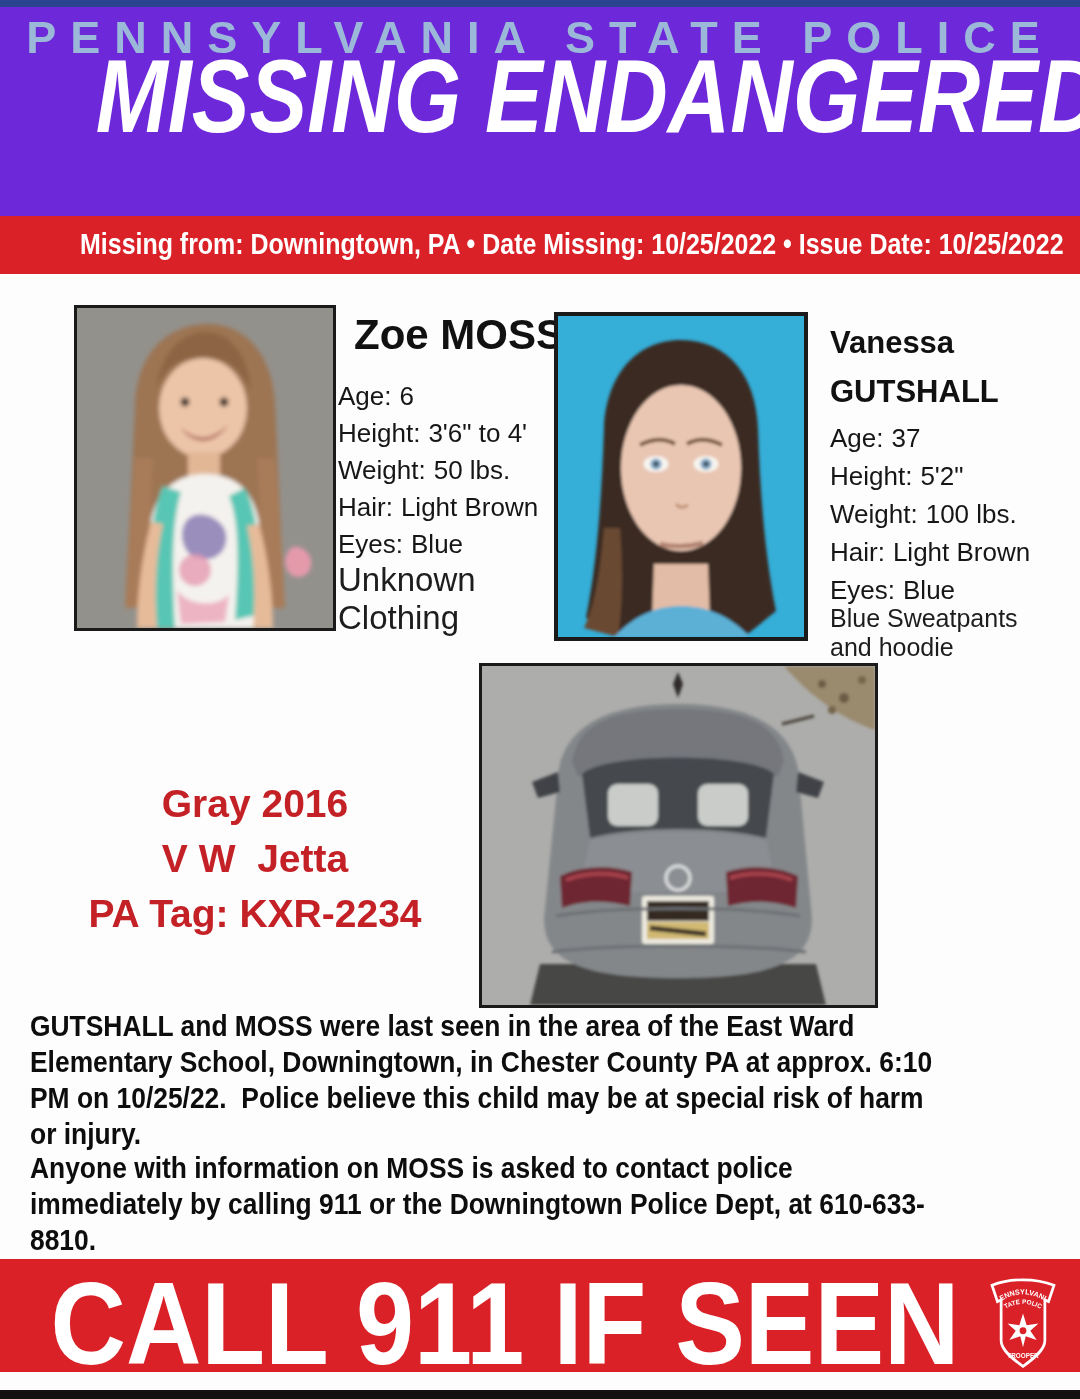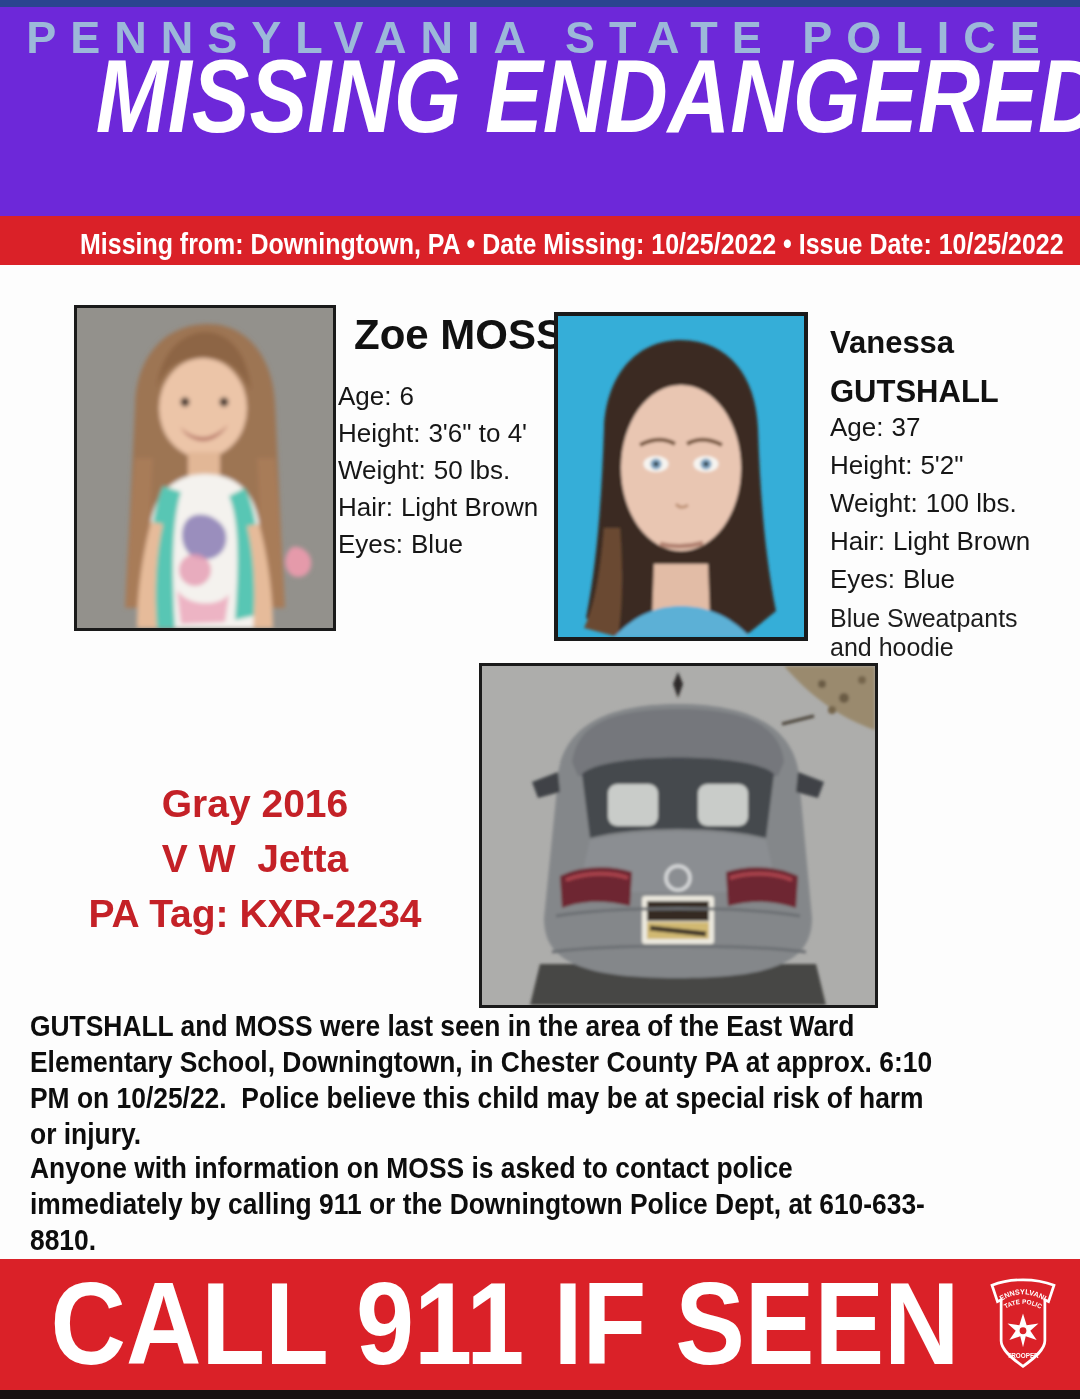--- a/index.html
+++ b/index.html
@@ -18,38 +18,38 @@
     color:#9cb8d9; white-space:nowrap;
   }
   .title-line { position:absolute; left:0; width:100%; text-align:center; }
   .title-line span {
     display:inline-block; transform:scaleX(0.84); transform-origin:center top;
     font-size:103px; line-height:79px; font-weight:bold; color:#ffffff; white-space:nowrap;
   }
   .title-1 { top:57px;font-style:italic; }
   .title-2 { top:134px; }
   
-  .info-bar { position:absolute; top:216px; left:0; width:1080px; height:49px; background:#da2128; text-align:center; }
+  .info-bar { position:absolute; top:216px; left:0; width:1080px; height:58px; background:#da2128; text-align:center; }
   .info-bar span {
     display:inline-block; transform:scaleX(0.86); transform-origin:center center;
     color:#fff; font-weight:bold; font-size:29px; line-height:57px; white-space:nowrap;
   }
   
   .photo { position:absolute; background:#888; }
   .photo svg { display:block; width:100%; height:100%; }
   .photo-zoe { left:74px; top:305px; width:256px; height:320px; border:3px solid #1a1a1a; }
   .photo-vanessa { left:554px; top:312px; width:246px; height:321px; border:4px solid #1a1a1a; }
   .photo-car { left:479px; top:663px; width:393px; height:339px; border:3px solid #1a1a1a; }
   
   .person-name { position:absolute; font-weight:bold; color:#111; }
   .zoe-name { left:354px; top:312px; font-size:42px; line-height:46px; }
   .vanessa-name { left:830px; top:318px; font-size:31px; line-height:49px; white-space:pre-line; }
   .details { position:absolute; color:#161616; font-size:26px; }
   .zoe-details { left:338px; top:378px; line-height:37px; }
-  .vanessa-details { left:830px; top:408px; line-height:38px; }
+  .vanessa-details { left:830px; top:419px; line-height:38px; }
   .drow { white-space:nowrap; }
   .dlabel { font-weight:normal; margin-right:8px; }
   .clothing { position:absolute; color:#1d1d1d; white-space:pre-line; }
   .zoe-clothing { left:338px; top:561px; font-size:33px; line-height:38px; }
   .vanessa-clothing { left:830px; top:604px; font-size:25px; line-height:29px; }
   
   .vehicle-text {
     position:absolute; left:60px; top:776px; width:390px; text-align:center;
     color:#c42127; font-weight:bold; font-size:39px; line-height:55px;
   }
@@ -57,21 +57,21 @@
   
   .para {
     position:absolute; left:30px;
     width:1160px; transform:scaleX(0.88); transform-origin:left top;
     color:#0d0d0d; font-weight:bold; font-size:30px; line-height:36px;
     white-space:pre-wrap;
   }
   .para-1 { top:1008px; }
   .para-2 { top:1150px; }
   
-  .footer { position:absolute; top:1259px; left:0; width:1080px; height:131px; background:#da2128; }
+  .footer { position:absolute; top:1259px; left:0; width:1080px; height:113px; background:#da2128; }
   .footer-text { position:absolute; left:0; right:110px; top:0; bottom:0; text-align:center; }
   .footer-text span {
     display:inline-block; transform:scaleX(0.9); transform-origin:center center;
     color:#fff; font-weight:bold; font-size:116px; line-height:131px; white-space:nowrap;
   }
   .badge { position:absolute; right:16px; top:13px; width:82px; height:103px; }
   .badge svg { display:block; width:100%; height:100%; }
   .bottom-bar { position:absolute; top:1390px; left:0; width:1080px; height:9px; background:#161111; }
 </style>
 </head>
@@ -125,20 +125,22 @@
   </div>
 
   <div class="person-name zoe-name">Zoe MOSS</div>
   <div class="details zoe-details">
     <div class="drow"><span class="dlabel">Age:</span><span>6</span></div>
     <div class="drow"><span class="dlabel">Height:</span><span>3'6" to 4'</span></div>
     <div class="drow"><span class="dlabel">Weight:</span><span>50 lbs.</span></div>
     <div class="drow"><span class="dlabel">Hair:</span><span>Light Brown</span></div>
     <div class="drow"><span class="dlabel">Eyes:</span><span>Blue</span></div>
   </div>
+  <div class="clothing zoe-clothing">Unknown
+Clothing</div>
 
   <div class="photo photo-vanessa">
     <svg viewBox="0 0 246 321" preserveAspectRatio="none">
       <defs>
           <filter id="bv" x="-10%" y="-10%" width="120%" height="120%">
             <feGaussianBlur stdDeviation="1.8"></feGaussianBlur>
           </filter>
         </defs>
       <rect width="246" height="321" fill="#35aed8"></rect>
       <g filter="url(#bv)">

